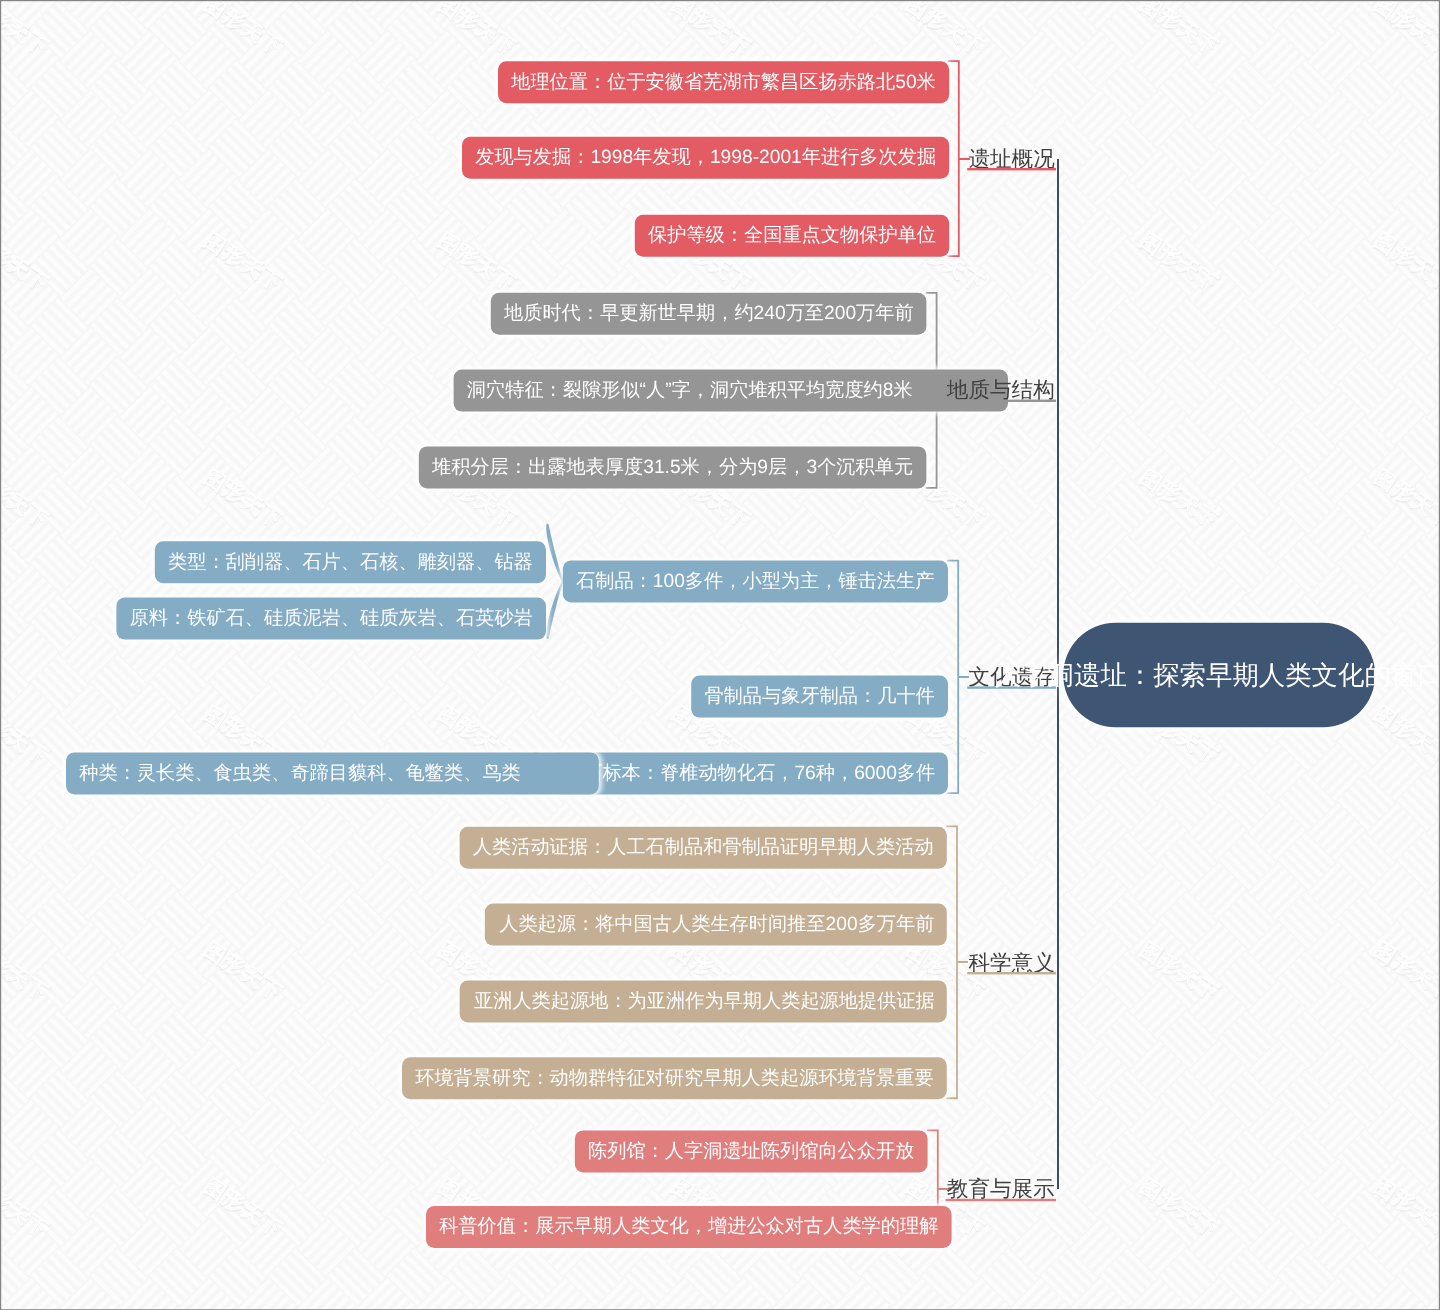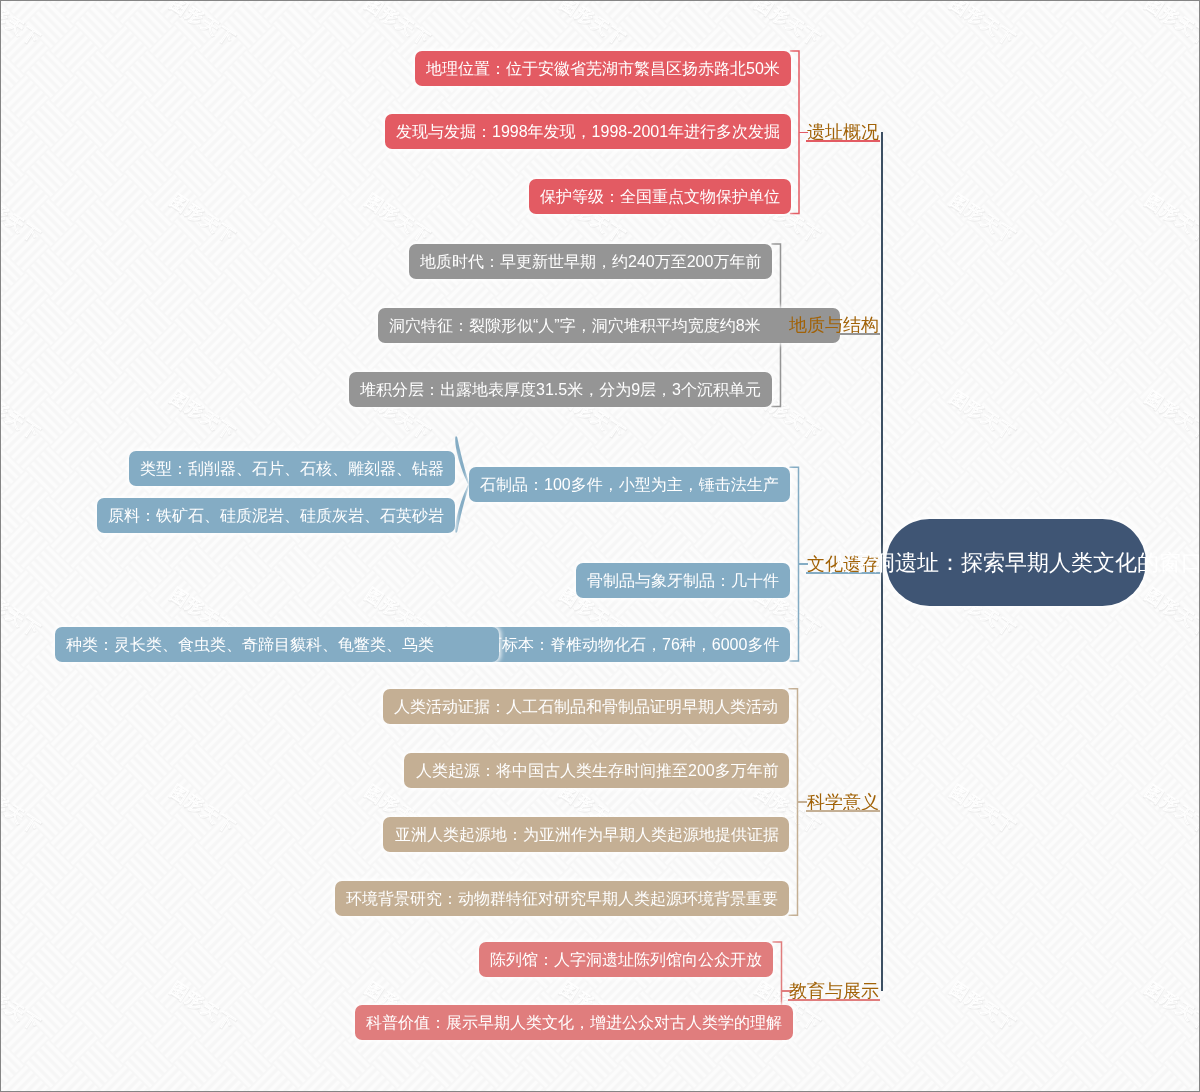--- a/index.html
+++ b/index.html
@@ -17,21 +17,21 @@
         color:#fff;font-size:16px;line-height:36.5px;height:34.5px;
         padding:0 11px;white-space:nowrap;overflow:hidden;
         -webkit-font-smoothing:antialiased;
         will-change:transform;
         box-shadow:0 0 4px 2px rgba(255,255,255,0.88);}
   .center-node{position:absolute;box-sizing:border-box;border-radius:44px;
         color:#fff;font-size:22px;line-height:23px;white-space:nowrap;
         text-align:center;box-shadow:0 0 5px 3px rgba(255,255,255,0.85);
         display:flex;justify-content:center;align-items:center;
         -webkit-font-smoothing:antialiased;will-change:transform;}
-  .branch-label{position:absolute;font-size:18px;line-height:18px;color:#a16207;
+  .branch-label{position:absolute;font-size:18px;line-height:18px;color:#404040;
         white-space:nowrap;-webkit-font-smoothing:antialiased;will-change:transform;}
   .branch-underline{position:absolute;height:2px;}
 </style>
 </head>
 <body>
 
 <div id="canvas">
   <svg id="bgpattern" width="1200" height="1092" viewBox="0 0 1200 1092">
     <defs>
       <pattern id="weave" width="70" height="70" patternUnits="userSpaceOnUse" patternTransform="rotate(45 0 0)">

